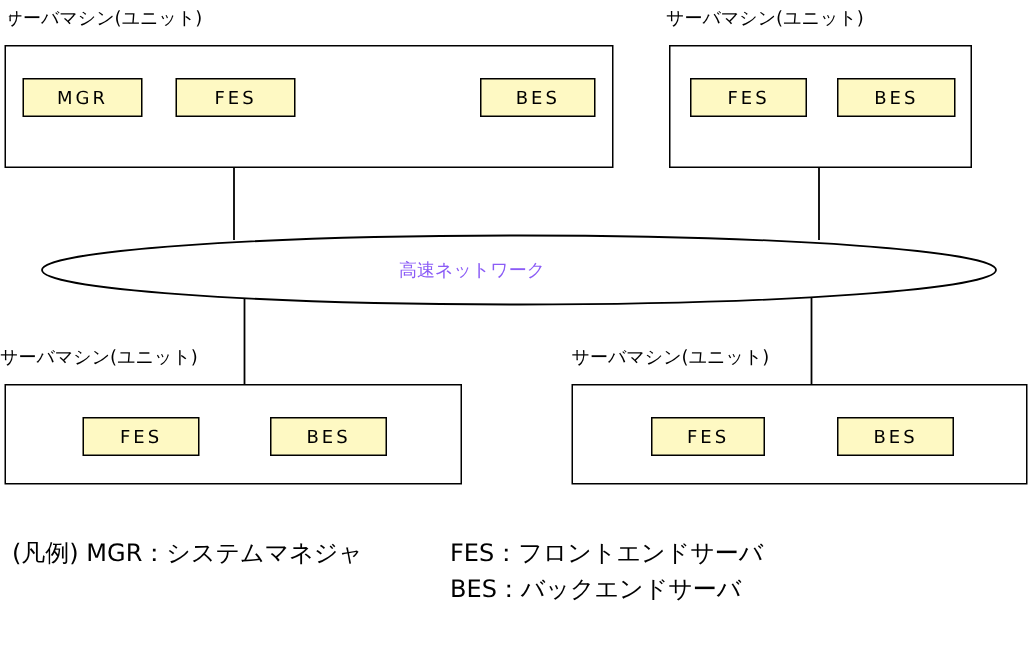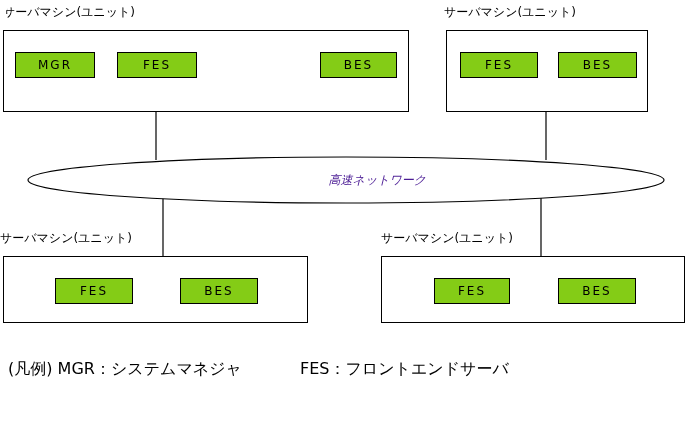--- a/index.html
+++ b/index.html
@@ -37,35 +37,34 @@
   .unit-box {
     position: absolute;
     border: 1px solid #000000;
     box-sizing: border-box;
     background: transparent;
   }
   .svc-box {
     position: absolute;
     border: 1px solid #000000;
     box-sizing: border-box;
-    background: #84cc16;
+    background: #fef9c3;
     display: flex;
     align-items: center;
     justify-content: center;
     font-size: 12px;
     letter-spacing: 2px;
     color: #000;
   }
   .net-text {
     position: absolute;
     font-size: 12px;
     white-space: nowrap;
-    color: #4c1d95;
-    text-align: right;
-    font-style: italic;
+    color: #8b5cf6;
+    text-align: left;
   }
   .legend-row {
     position: absolute;
     white-space: nowrap;
   }
 </style>
 </head>
 <body>
 
 <div id="canvas">
@@ -101,14 +100,15 @@
   <div class="svc-box" style="left:55px; top:278px; width:78px; height:26px;">FES</div>
   <div class="svc-box" style="left:180px; top:278px; width:78px; height:26px;">BES</div>
 
   <div class="unit-label" style="left:381px; top:231px;">サーバマシン(ユニット)</div>
   <div class="unit-box" style="left:381px; top:256px; width:304px; height:67px;"></div>
   <div class="svc-box" style="left:434px; top:278px; width:76px; height:26px;">FES</div>
   <div class="svc-box" style="left:558px; top:278px; width:78px; height:26px;">BES</div>
 
   <div class="legend-row" style="left:8px; top:359px;">(凡例) MGR：システムマネジャ</div>
   <div class="legend-row" style="left:300px; top:359px;">FES：フロントエンドサーバ</div>
+  <div class="legend-row" style="left:300px; top:383px;">BES：バックエンドサーバ</div>
 
 </div>
 
 </body></html>

